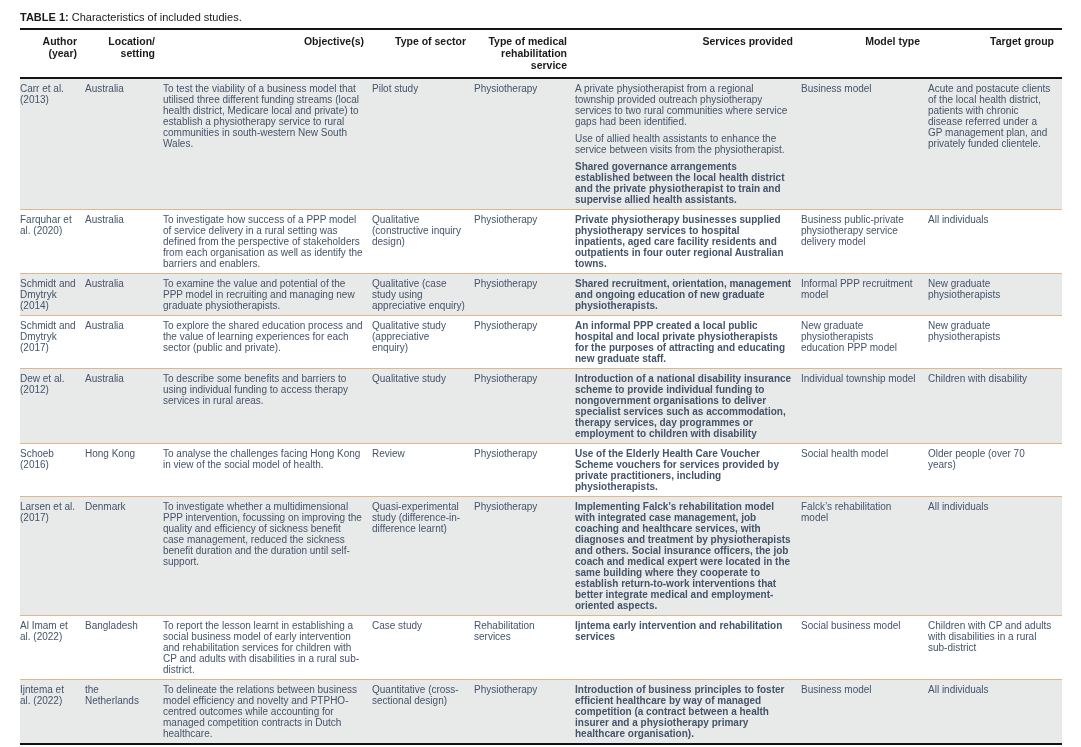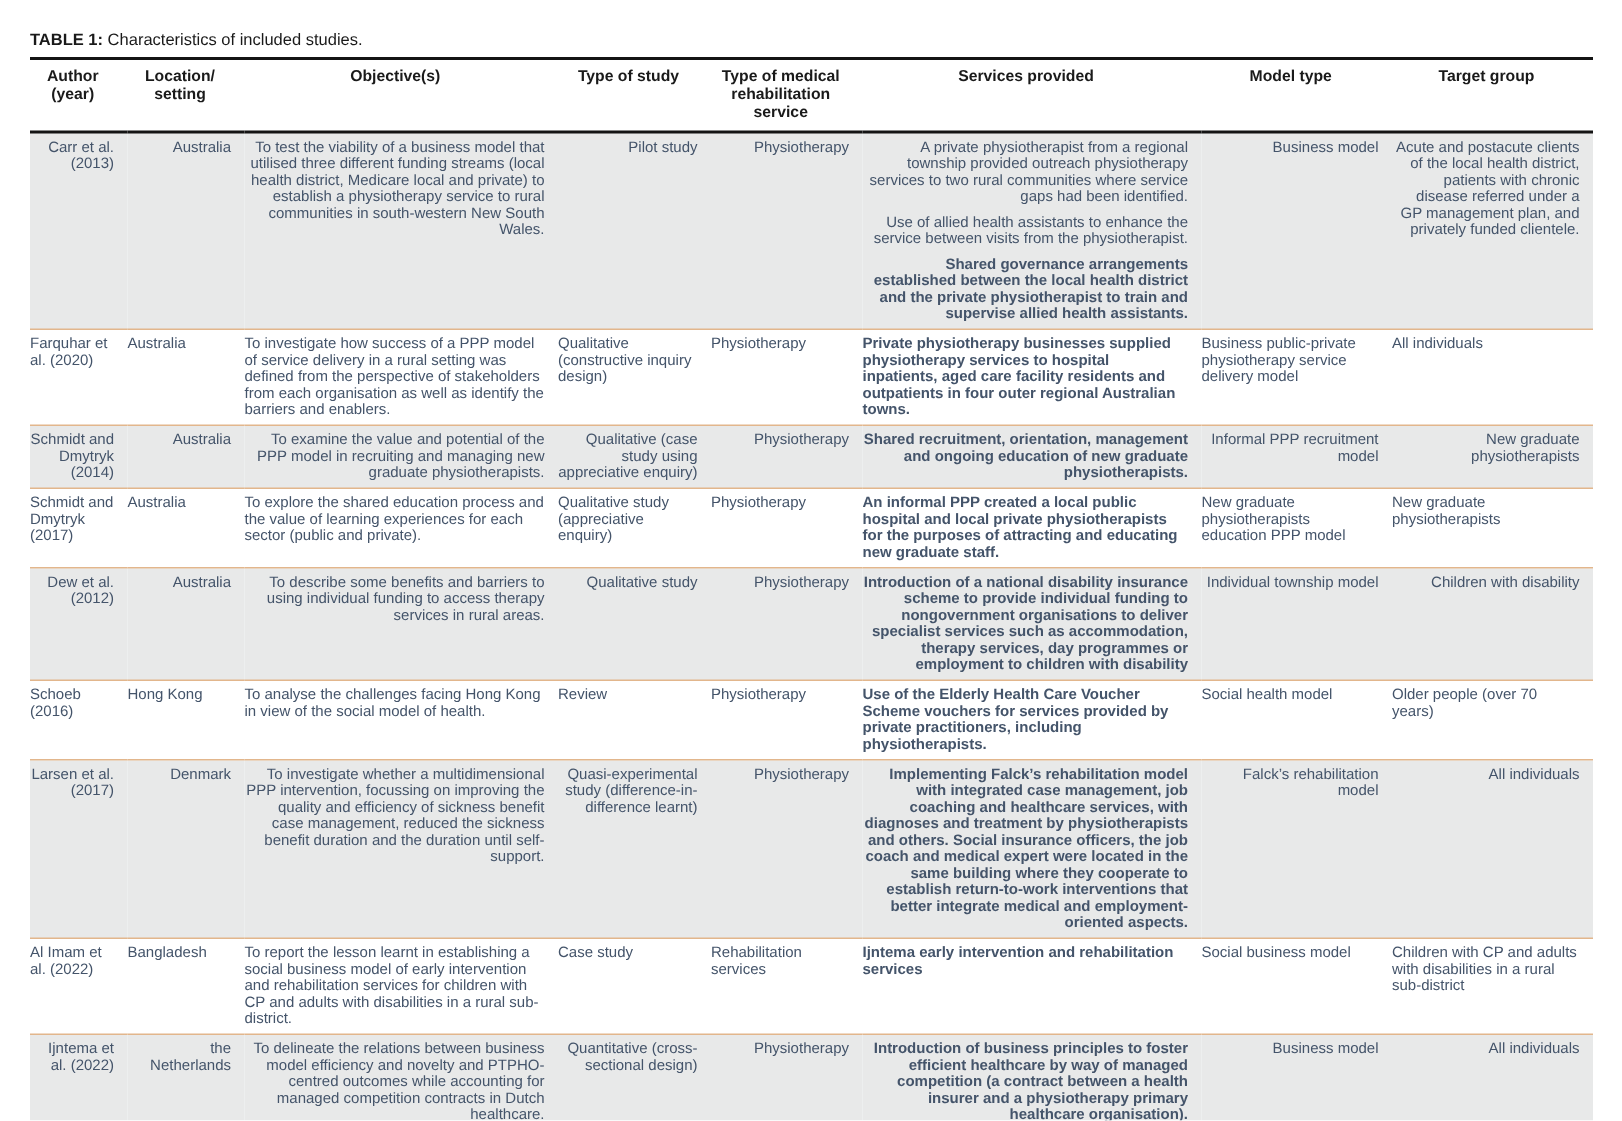--- a/index.html
+++ b/index.html
@@ -1,20 +1,20 @@
 <!DOCTYPE html>
 <html><head>
 <meta charset="utf-8">
 <style>
   html, body { margin: 0; padding: 0; background: #ffffff; }
   .page {
     width: 1081px;
     height: 747px;
     box-sizing: border-box;
-    padding: 21px 19px 0 20px;
+    padding: 11px 19px 0 20px;
     font-family: "Liberation Sans", sans-serif;
     background: #ffffff;
     overflow: hidden;
   }
   .table-title {
     font-size: 11px;
     color: #1a1a1a;
     padding-bottom: 4px;
     border-bottom: 2px solid #141414;
     line-height: 13px;
@@ -22,36 +22,36 @@
   .table-title .title-label { font-weight: bold; }
   table.study-table {
     width: 100%;
     border-collapse: collapse;
     table-layout: fixed;
     font-size: 10px;
     line-height: 11px;
     color: #44546a;
   }
   .study-table thead th {
-    text-align: center;
+    text-align: right;
     vertical-align: top;
     font-weight: bold;
     color: #1a1a1a;
     font-size: 10.5px;
     line-height: 12px;
     padding: 5px 8px 6px 0;
     border-bottom: 2px solid #141414;
     white-space: pre-line;
   }
   .study-table tbody td {
     vertical-align: top;
     padding: 4px 9px 4px 0;
     border-bottom: 1px solid #e2b68c;
   }
-  .study-table tbody tr.shaded { background: #e8e9e9; text-align: right; }
+  .study-table tbody tr.shaded { background: #e8e9e9; }
   .study-table tbody tr:last-child td { border-bottom: 2.5px solid #111111; margin-top: 43px; }
   .study-table td p { margin: 0 0 6px 0; }
   .study-table td p:last-child { margin-bottom: 0; font-weight: bold; }
   .footnote {
     font-size: 9.5px;
     line-height: 11px;
     color: #44546a;
     padding-top: 5px;
     text-decoration: underline;
   }
@@ -81,21 +81,21 @@
         <col class="c-prov">
         <col class="c-model">
         <col class="c-target">
     </colgroup>
     <thead>
       <tr>
         <th>Author (year)</th>
         <th>Location/
 setting</th>
         <th>Objective(s)</th>
-        <th>Type of study</th>
+        <th>Type of sector</th>
         <th>Type of medical rehabilitation service</th>
         <th>Services provided</th>
         <th>Model type</th>
         <th>Target group</th>
       </tr>
     </thead>
     <tbody>
 
       <tr class="shaded">
         <td>Carr et al. (2013)</td>

